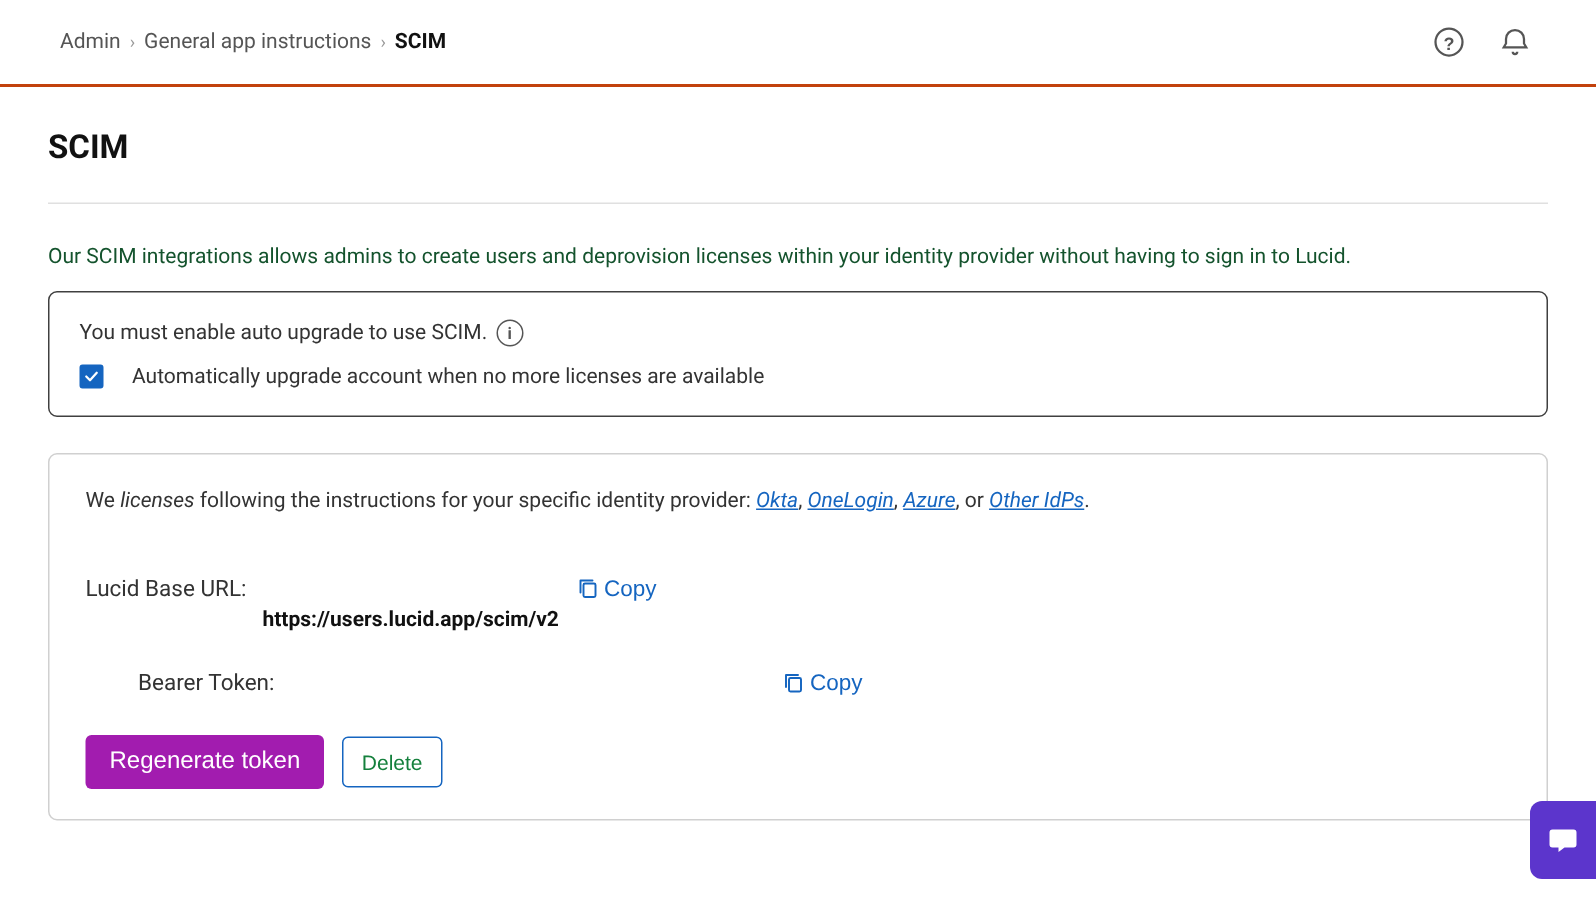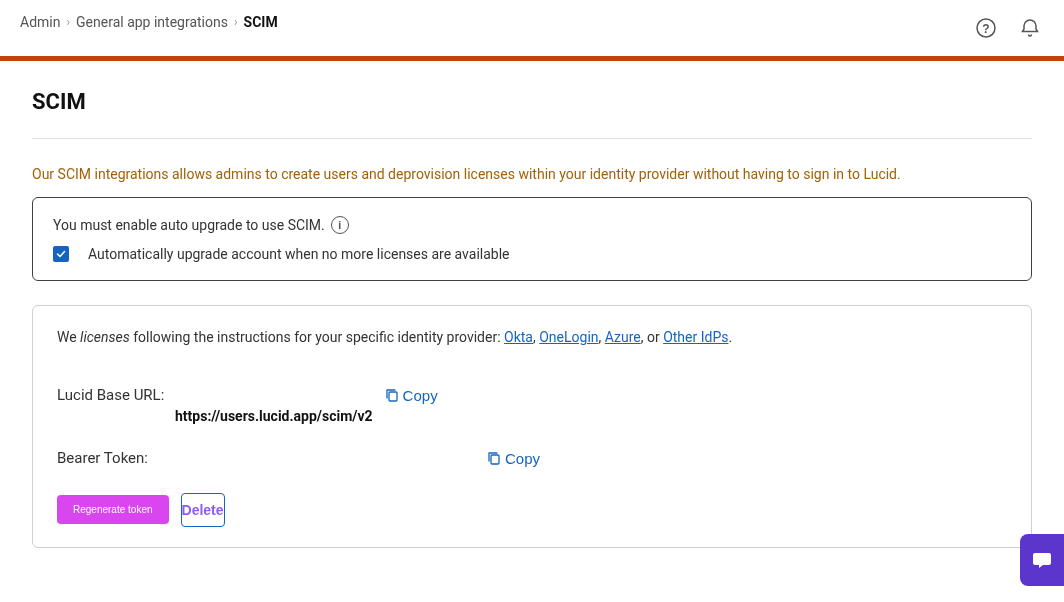--- a/index.html
+++ b/index.html
@@ -8,24 +8,24 @@
       font-size: 14px;
       color: #333;
       background: #fff;
       width: 1064px;
       min-height: 602px;
     }
 
     
     .header {
       display: flex;
-      align-items: flex-start;
+      align-items: center;
       justify-content: space-between;
-      padding: 14px 20px;
-      border-bottom: 5px solid #c2410c;
+      padding: 14px 40px;
+      border-bottom: 2px solid #c2410c;
     }
     .breadcrumb {
       display: flex;
       align-items: center;
       gap: 6px;
       font-size: 14px;
       color: #555;
     }
     .breadcrumb .crumb-link {
       color: #555;
@@ -63,21 +63,21 @@
       color: #111;
       margin-bottom: 24px;
     }
     .divider {
       border: none;
       border-top: 1px solid #e0e0e0;
       margin-bottom: 24px;
     }
     .description {
       font-size: 14px;
-      color: #a16207;
+      color: #14532d;
       line-height: 1.6;
       margin-bottom: 12px;
       max-width: 1020px;
     }
     .description + .description {
       margin-bottom: 24px;
     }
 
     
     .info-box {
@@ -146,20 +146,21 @@
       font-size: 14px;
       color: #333;
       margin-bottom: 18px;
       line-height: 1.6;
     }
     .provider-text em { font-style: italic; }
     .provider-text a {
       color: #1565c0;
       text-decoration: underline;
       cursor: pointer;
+      font-style: italic;
     }
 
     .field-row {
       display: flex;
       align-items: center;
       gap: 8px;
       margin-bottom: 14px;
     }
     .field-label {
       font-size: 15px;
@@ -193,37 +194,37 @@
     }
 
     
     .action-row {
       display: flex;
       align-items: center;
       gap: 12px;
       margin-top: 8px;
     }
     .btn-primary {
-      background: #d946ef;
+      background: #a21caf;
       color: #fff;
       border: none;
       border-radius: 4px;
       padding: 9px 16px;
-      font-size: 10px;
+      font-size: 16px;
       font-weight: 500;
       cursor: pointer;
     }
     .btn-secondary {
       background: #fff;
-      color: #8b5cf6;
+      color: #15803d;
       border: 1.5px solid #1565c0;
       border-radius: 4px;
-      padding: 8px 0;
-      font-size: 14px;
-      font-weight: 700;
+      padding: 8px 12px;
+      font-size: 14px;
+      font-weight: 400;
       cursor: pointer;
     }
 
     
     .chat-bubble {
       position: fixed;
       bottom: 16px;
       right: 0;
       width: 44px;
       height: 52px;
@@ -237,21 +238,21 @@
       font-size: 20px;
     }
   </style>
 </head>
 <body>
 
 <div class="header">
   <nav class="breadcrumb">
     <span class="crumb-link">Admin</span>
     <span class="chevron">›</span>
-    <span class="crumb-link">General app integrations</span>
+    <span class="crumb-link">General app instructions</span>
     <span class="chevron">›</span>
     <span class="crumb-current">SCIM</span>
   </nav>
   <div class="header-icons">
     <button class="header-icon-btn" title="Help">
       <svg width="20" height="20" viewBox="0 0 20 20" fill="none">
         <circle cx="10" cy="10" r="9" stroke="#555" stroke-width="1.5"></circle>
         <text x="10" y="15" text-anchor="middle" font-size="12" fill="#555" font-weight="600">?</text>
       </svg>
     </button>
@@ -297,21 +298,21 @@
         <span class="copy-icon">
           <svg width="14" height="14" viewBox="0 0 14 14" fill="none">
             <rect x="4" y="4" width="8" height="9" rx="1" stroke="#1565c0" stroke-width="1.3"></rect>
             <path d="M2 10V2h8" stroke="#1565c0" stroke-width="1.3" stroke-linecap="round" stroke-linejoin="round"></path>
           </svg>
         </span>
         <span>Copy</span>
       </button>
     </div>
 
-    <div class="field-row" style="position: relative;">
+    <div class="field-row" style="position: relative; margin-left: 35px;">
       <span class="field-label">Bearer Token:</span>
       <span class="field-value"></span>
       <button class="copy-btn" style="margin-left: 300px;">
         <span class="copy-icon">
           <svg width="14" height="14" viewBox="0 0 14 14" fill="none">
             <rect x="4" y="4" width="8" height="9" rx="1" stroke="#1565c0" stroke-width="1.3"></rect>
             <path d="M2 10V2h8" stroke="#1565c0" stroke-width="1.3" stroke-linecap="round" stroke-linejoin="round"></path>
           </svg>
         </span>
         <span>Copy</span>

